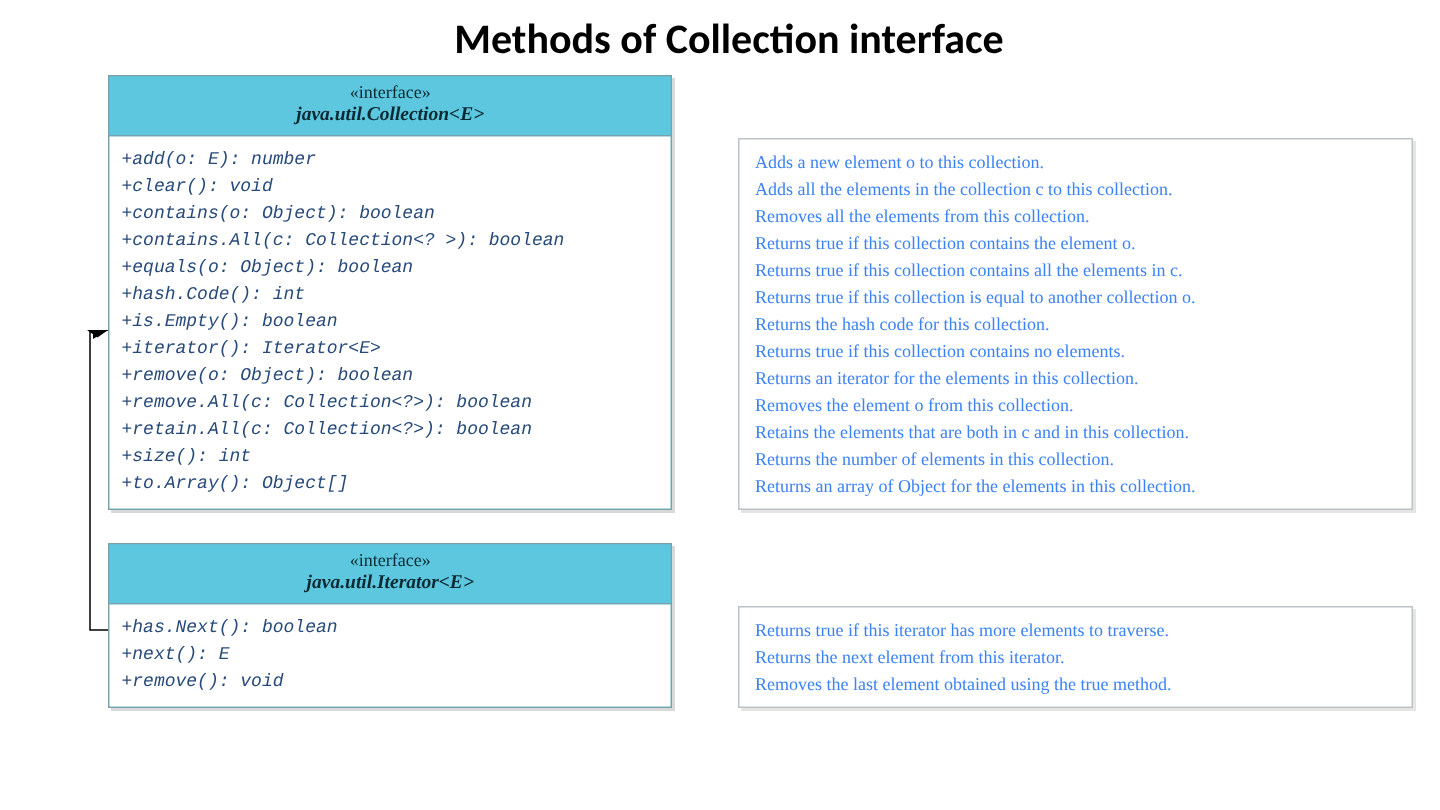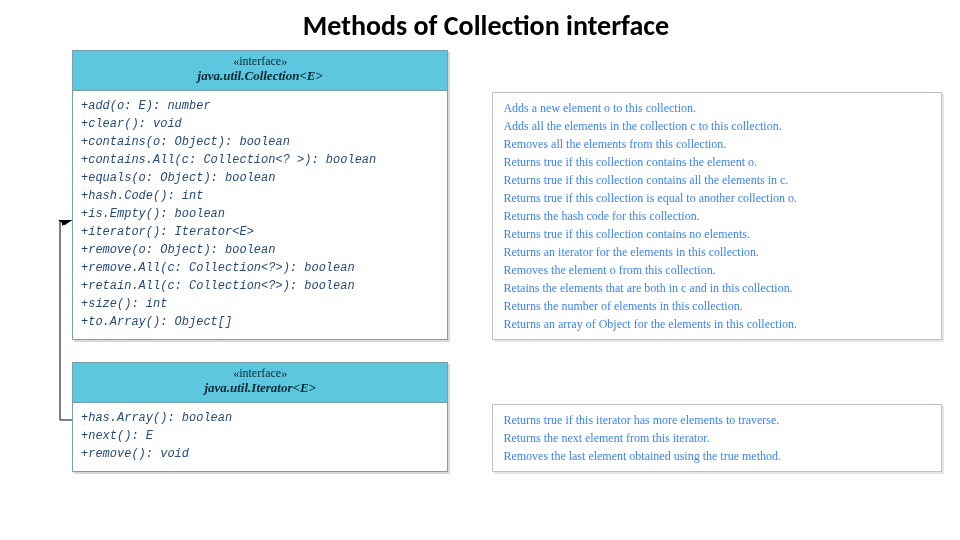--- a/index.html
+++ b/index.html
@@ -147,21 +147,21 @@
     </div>
   </div>
 
   <div class="row">
     <div class="uml-box">
       <div class="uml-header">
         <div class="stereo">«interface»</div>
         <div class="ifname">java.util.Iterator&lt;E&gt;</div>
       </div>
       <div class="uml-methods">
-        <div class="sig">+has.Array(): boolean</div>
+        <div class="sig">+has.Next(): boolean</div>
         <div class="sig">+next(): E</div>
         <div class="sig">+remove(): void</div>
       </div>
     </div>
     <div class="desc-box">
       <div class="desc">Returns true if this iterator has more elements to traverse.</div>
       <div class="desc">Returns the next element from this iterator.</div>
       <div class="desc">Removes the last element obtained using the true method.</div>
     </div>
   </div>

